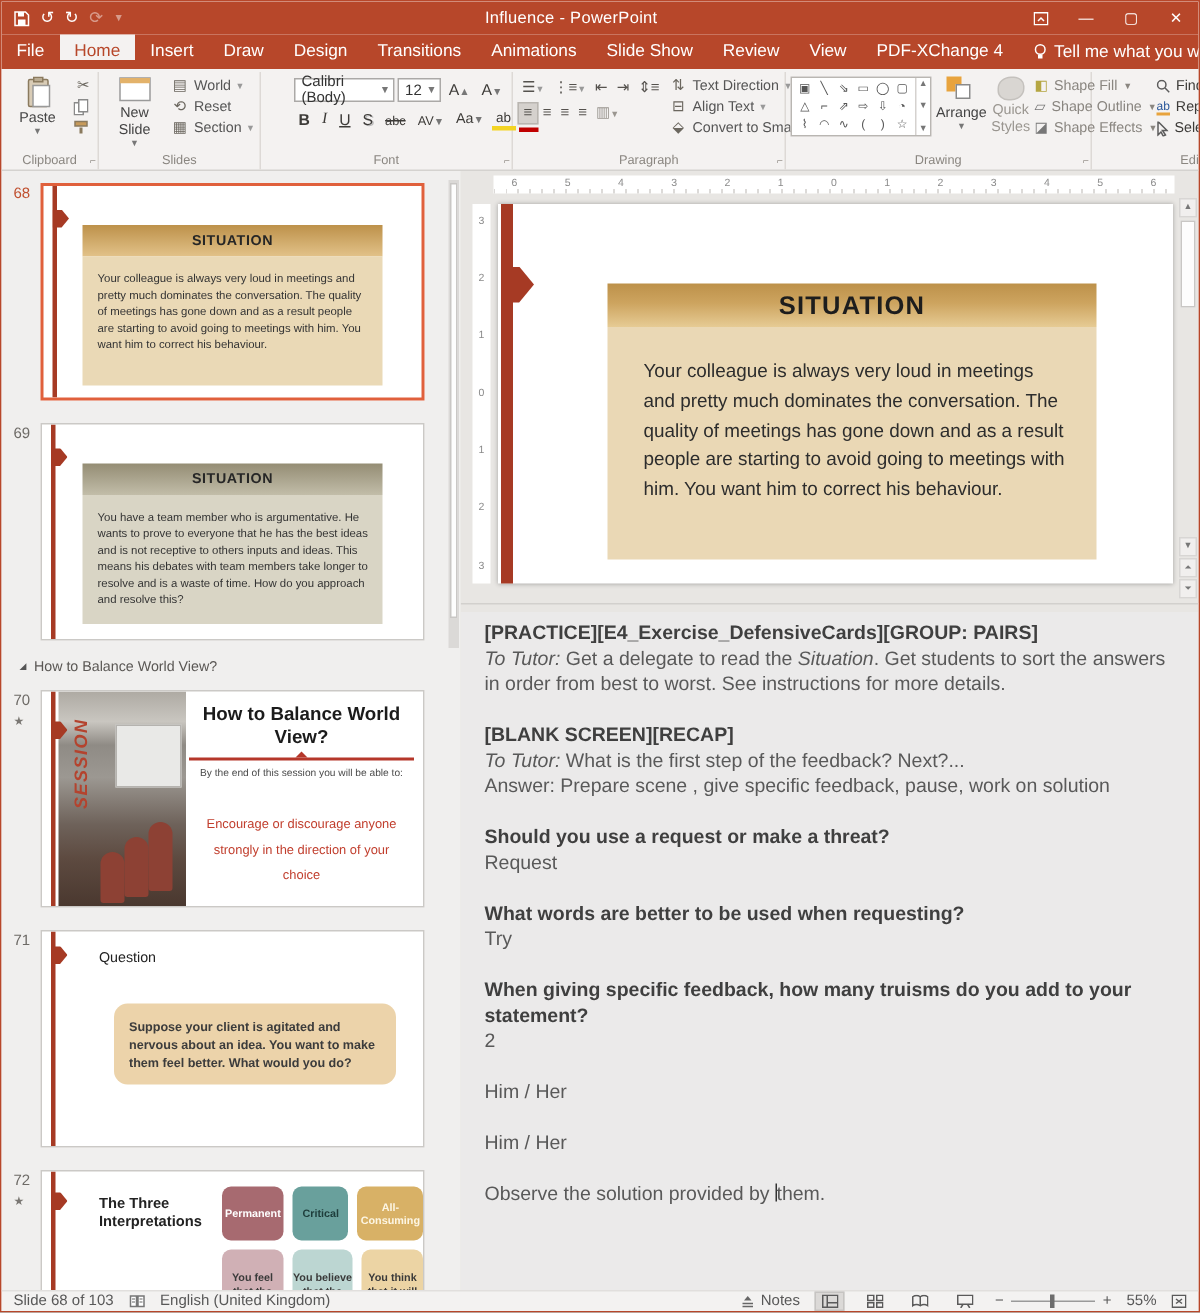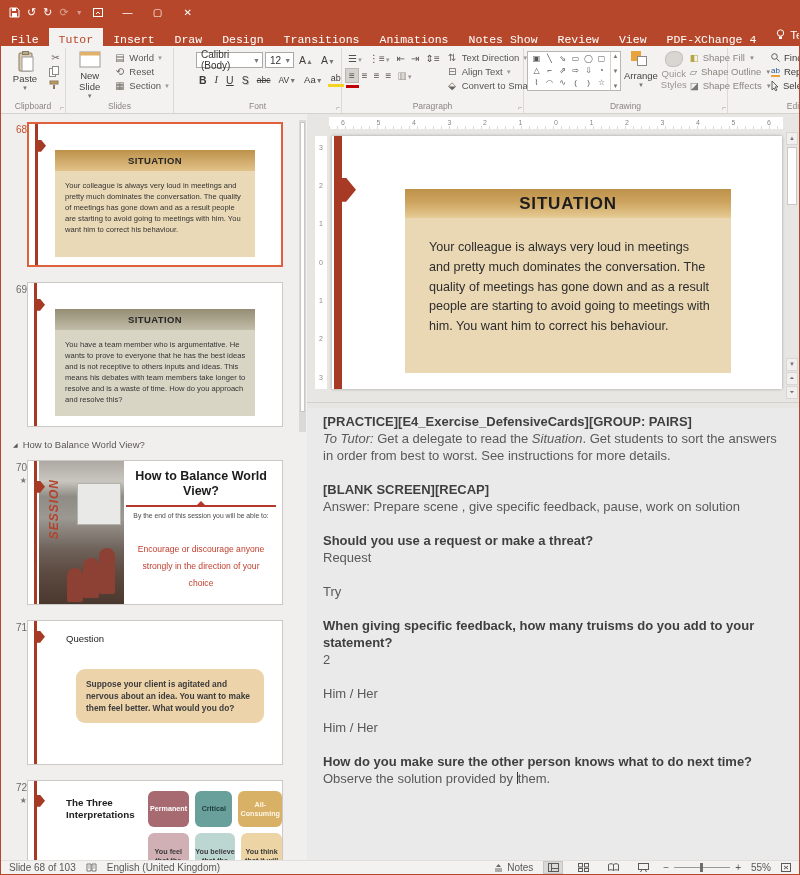--- a/index.html
+++ b/index.html
@@ -9,21 +9,21 @@
   
   .titlebar{height:22px;background:#b7472a;color:#fff;display:flex;align-items:center;font-size:11px;flex:0 0 22px;}
   .qat{display:flex;align-items:center;gap:7px;padding-left:8px;}
   .qat span{font-size:11px;line-height:1;cursor:default;}
   .qat .dim{opacity:.45;}
   .tb-title{flex:1;text-align:center;font-size:11px;letter-spacing:.2px;}
   .winctl{display:flex;align-items:center;gap:0;}
   .winctl .wbtn{width:30px;height:22px;display:flex;align-items:center;justify-content:center;font-size:10px;}
   
   .tabrow{height:23px;background:#b7472a;display:flex;align-items:stretch;color:#fff;font-size:11.5px;flex:0 0 23px;}
-  .tabs-left{display:flex;align-items:flex-end;font-family:Liberation Mono, monospace;}
+  .tabs-left{display:flex;align-items:flex-start;}
   .tab{padding:5px 10px 0 10px;cursor:default;white-space:nowrap;}
   .tab.active{background:#f4f2f1;color:#b7472a;}
   .tellme{display:flex;align-items:center;gap:5px;padding:0 10px;white-space:nowrap;}
   .tabrow .spacer{flex:1;}
   
   .ribbon{flex:0 0 55px;background:#f4f2f1;border-bottom:1px solid #d4d2cf;display:flex;font-size:10px;color:#444;padding-top:2px;}
   .rgroup{display:flex;flex-direction:column;border-right:1px solid #ddd9d6;padding:1px 3px 0 3px;position:relative;}
   .rgroup .glabel{margin-top:auto;font-size:8.5px;color:#8a8680;text-align:center;padding:1px 8px 2px 8px;}
   .dlg{position:absolute;right:1px;bottom:2px;font-size:7px;color:#9a9690;}
   .gbody{display:flex;gap:3px;align-items:flex-start;}
@@ -48,21 +48,21 @@
   .qsicon{width:18px;height:16px;border-radius:50% 40% 50% 40%;background:#d9d6d2;border:1px solid #c4c1bd;}
   .fillcol{display:flex;flex-direction:column;gap:3px;padding-top:3px;}
   .fillrow{display:flex;align-items:center;gap:4px;font-size:9.5px;color:#8a8680;white-space:nowrap;}
   .editcol{display:flex;flex-direction:column;gap:3px;padding-top:3px;}
   .editrow{display:flex;align-items:center;gap:4px;font-size:9.5px;color:#3d3b38;white-space:nowrap;}
   .collapse{align-self:flex-end;color:#777;font-size:9px;padding:0 6px 2px 4px;margin-top:auto;}
   
   .content{flex:1;display:flex;overflow:hidden;background:#e8e6e3;}
   .thumbpanel{flex:0 0 306px;background:#f0efee;padding-top:8px;overflow:hidden;position:relative;}
   .trow{display:flex;margin-bottom:15px;}
-  .tnum{width:26px;font-size:10px;color:#6d6a66;text-align:right;padding:1px 0 0 8px;line-height:1.4;}
+  .tnum{width:26px;font-size:10px;color:#6d6a66;text-align:left;padding:1px 0 0 8px;line-height:1.4;}
   .tnum .star{font-size:8px;color:#7a7773;display:block;}
   .tnum.sel{color:#c0502f;}
   .thumb{width:256px;height:145px;background:#fff;border:1px solid #cbc9c6;position:relative;overflow:hidden;}
   .thumb.sel{border:2px solid #e0603c;}
   .trib{position:absolute;left:6px;top:0;bottom:0;width:3px;background:#a63a24;}
   .tflag{position:absolute;left:6px;width:11px;height:12px;background:#a63a24;clip-path:polygon(0 0,55% 0,100% 50%,55% 100%,0 100%);}
   .sit-h{width:200px;margin:26px auto 0 auto;height:21px;line-height:21px;text-align:center;font-size:9.5px;font-weight:700;color:#262626;letter-spacing:.4px;}
   .sit-h.gold{background:linear-gradient(180deg,#bd914a,#e2c289);}
   .sit-h.olive{background:linear-gradient(180deg,#948d74,#c2bda9);}
   .sit-b{width:200px;margin:0 auto;font-size:7.6px;line-height:1.45;color:#333;padding:9px 9px 12px 10px;height:86px;}
@@ -138,43 +138,44 @@
             <path d="M1 1h7l2 2v7H1z" fill="none" stroke="#fff" stroke-width="1"></path>
             <rect x="3" y="6" width="5" height="4" fill="#fff"></rect>
             <rect x="3" y="1" width="4" height="3" fill="#fff"></rect>
           </svg>
       </span>
       <span>↺</span>
       <span>↻</span>
       <span class="dim">⟳</span>
       <span class="dim" style="font-size:7px">▼</span>
     </div>
+    <div class="tb-title">Influence - PowerPoint</div>
     <div class="winctl">
       <span class="wbtn">
         <svg width="10" height="9" viewBox="0 0 10 9">
             <rect x="0.5" y="0.5" width="9" height="8" fill="none" stroke="#fff"></rect>
             <path d="M3 6l2-2 2 2" fill="none" stroke="#fff"></path>
           </svg>
       </span>
       <span class="wbtn">—</span>
       <span class="wbtn">▢</span>
       <span class="wbtn">✕</span>
     </div>
   </div>
 
   <div class="tabrow">
     <div class="tabs-left" id="tabs-left">
         <div class="tab">File</div>
-        <div class="tab active">Tutor</div>
+        <div class="tab active">Home</div>
         <div class="tab">Insert</div>
         <div class="tab">Draw</div>
         <div class="tab">Design</div>
         <div class="tab">Transitions</div>
         <div class="tab">Animations</div>
-        <div class="tab">Notes Show</div>
+        <div class="tab">Slide Show</div>
         <div class="tab">Review</div>
         <div class="tab">View</div>
         <div class="tab">PDF-XChange 4</div>
       </div>
     <div class="tellme">
       <span>
         <svg width="9" height="11" viewBox="0 0 9 11">
             <circle cx="4.5" cy="4" r="3.2" fill="none" stroke="#fff"></circle>
             <rect x="3" y="7.5" width="3" height="2.5" fill="#fff"></rect>
           </svg>
@@ -539,35 +540,36 @@
           <div class="sbtn">⏶</div>
           <div class="sbtn">⏷</div>
         </div>
       </div>
       <div class="splitter"></div>
       <div class="notes" id="notes">
           <div class="nline"><span class="b">[PRACTICE][E4_Exercise_DefensiveCards][GROUP: PAIRS]</span></div>
           <div class="nline"><span class="i">To Tutor:</span><span>  Get a delegate to read the </span><span class="i">Situation</span><span>. Get students to sort the answers in order from best to worst. See instructions for more details.</span></div>
           <div class="nline">&nbsp;</div>
           <div class="nline"><span class="b">[BLANK SCREEN][RECAP]</span></div>
+          <div class="nline"><span class="i">To Tutor:</span><span> What is the first step of the feedback? Next?...</span></div>
           <div class="nline"><span>Answer: Prepare scene , give specific feedback, pause, work on solution</span></div>
           <div class="nline">&nbsp;</div>
           <div class="nline"><span class="b">Should you use a request or make a threat?</span></div>
           <div class="nline"><span>Request</span></div>
           <div class="nline">&nbsp;</div>
+          <div class="nline"><span class="b">What words are better to be used when requesting?</span></div>
           <div class="nline"><span>Try</span></div>
           <div class="nline">&nbsp;</div>
           <div class="nline"><span class="b">When giving specific feedback, how many truisms do you add to your statement?</span></div>
           <div class="nline"><span>2</span></div>
           <div class="nline">&nbsp;</div>
           <div class="nline"><span>Him / Her</span></div>
           <div class="nline">&nbsp;</div>
           <div class="nline"><span>Him / Her</span></div>
           <div class="nline">&nbsp;</div>
-          <div class="nline"><span class="b">How do you make sure the other person knows what to do next time?</span></div>
           <div class="nline"><span>Observe the solution provided by </span><span class="caret"></span><span>them.</span></div>
         </div>
     </div>
   </div>
 
   <div class="statusbar">
     <span class="sb-item">Slide 68 of 103</span>
     <span class="sb-item">
       <svg width="11" height="9" viewBox="0 0 11 9">
           <path d="M1 1h4v7H1zM6 1h4v7H6z" fill="#fff" stroke="#777"></path>

